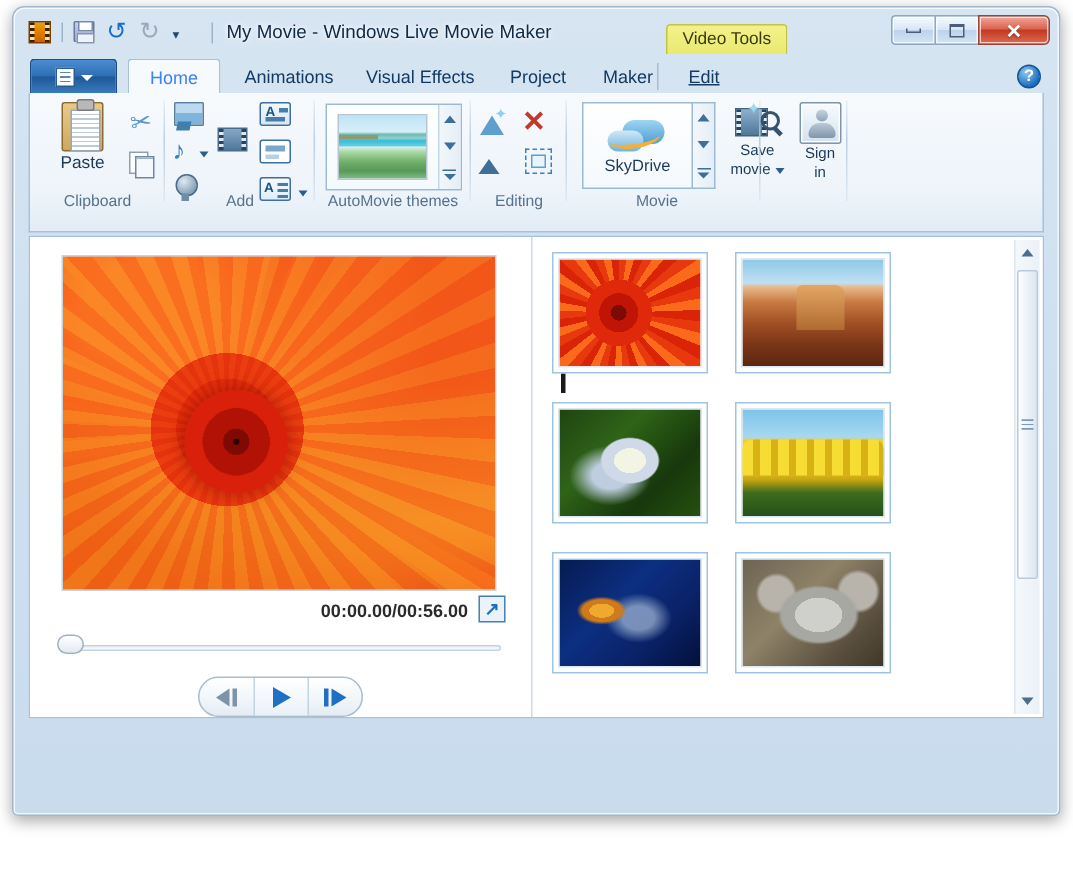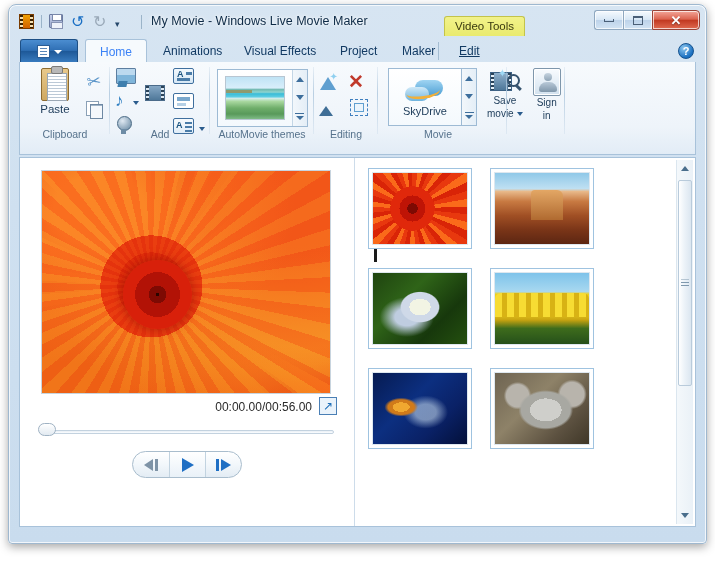--- a/index.html
+++ b/index.html
@@ -420,23 +420,24 @@
     content:"";position:absolute;left:10px;top:4px;width:8px;height:8px;border-radius:50%;
     background: linear-gradient(to bottom,#c6d4e0,#8fa4b6);
   }
   #signin-glyph::after{
     content:"";position:absolute;left:5px;bottom:3px;width:18px;height:10px;border-radius:9px 9px 3px 3px;
     background: linear-gradient(to bottom,#b9c9d8,#7f96aa);
   }
 
   
   #work-area {
-    position: absolute; left: 10px; top: 152px; right: 10px; height: 370px;
+    position: absolute; left: 10px; top: 152px; right: 10px; height: 322px;
     background: #ffffff;
     border: 1px solid #a8c2da;
+    font-weight: bold;
   }
   #preview-pane {
     position: absolute; left: 0; top: 0; width: 335px; bottom: 0;
     border-right: 1px solid #cddcea;
   }
   #preview-image {
     position: absolute; left: 21px; top: 12px; width: 290px; height: 224px;
     border: 1px solid #c8d4de;
     background:
       radial-gradient(circle at 38% 52%, #8f0d06 0 3%, #c41405 3% 9%, #df2a0a 9% 16%, #e8380e 16% 24%, rgba(0,0,0,0) 24%),

